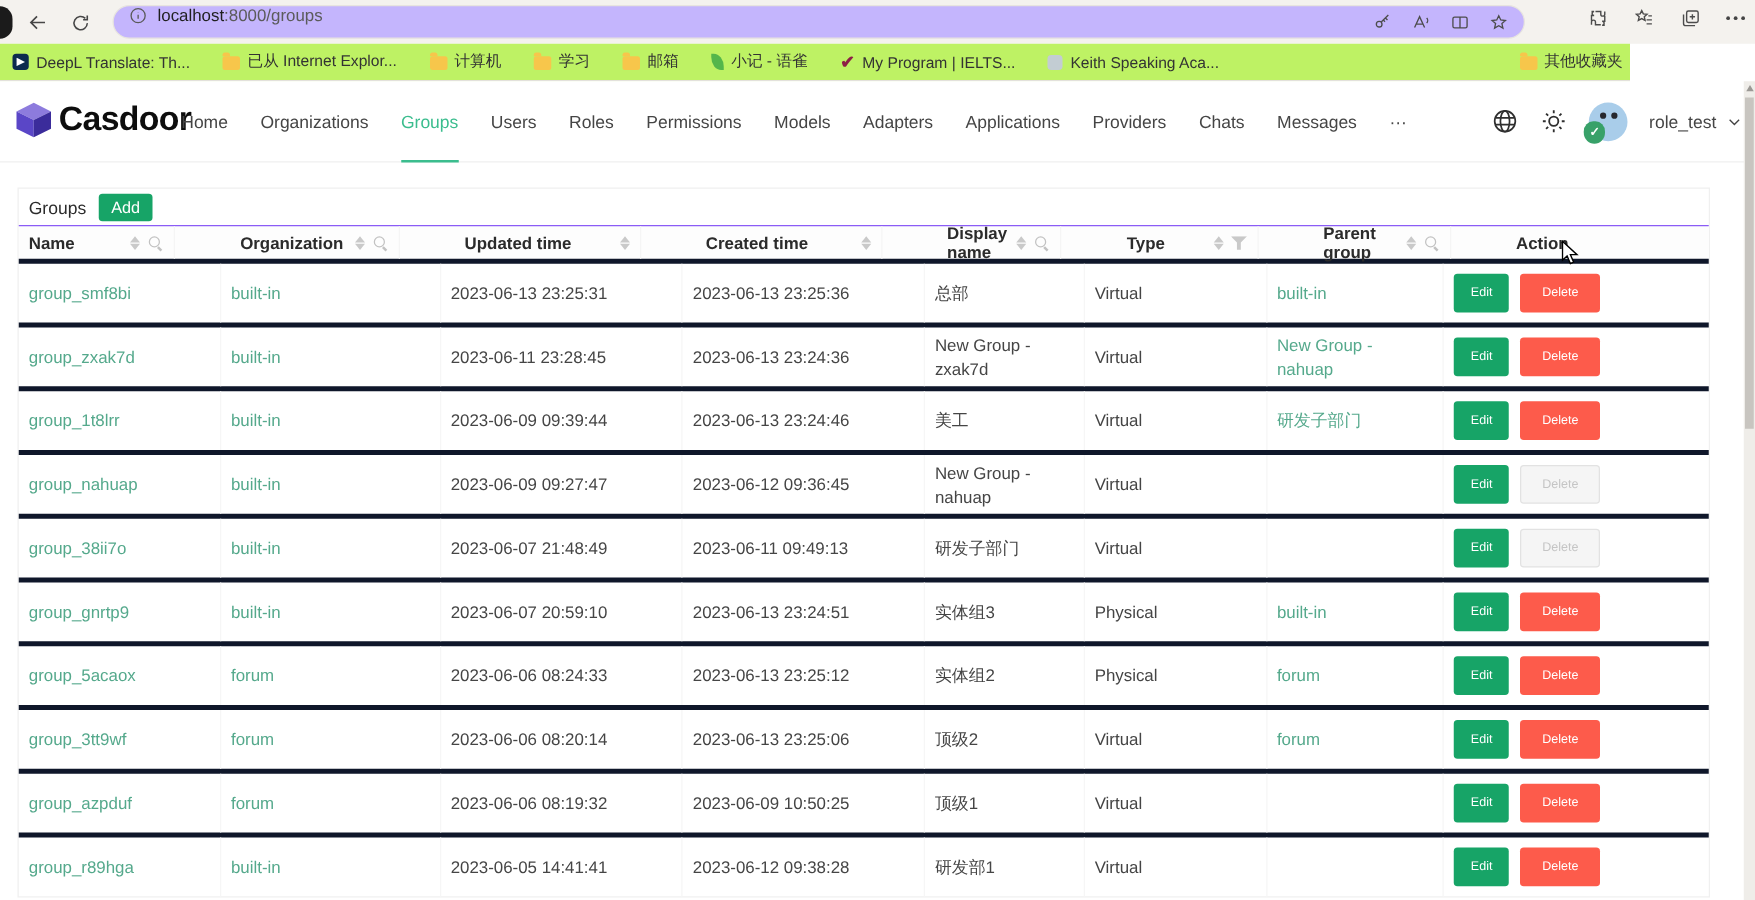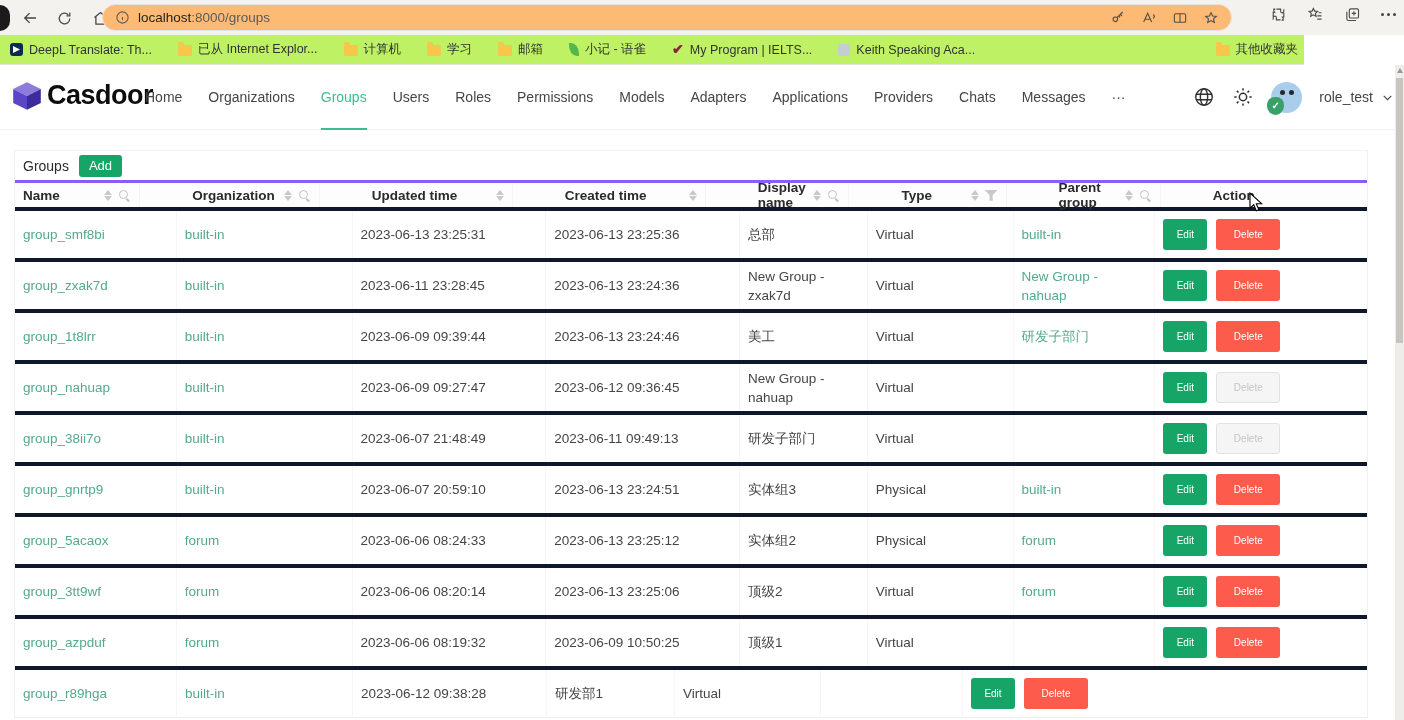--- a/index.html
+++ b/index.html
@@ -4,22 +4,22 @@
 <style>
   * { margin:0; padding:0; box-sizing:border-box; }
   html,body { width:1404px; height:720px; overflow:hidden; background:#fff;
     font-family:"Liberation Sans", sans-serif; }
   svg { display:block; }
 
   
   .chrome { position:absolute; left:0; top:0; width:1404px; height:35px; background:#f4f2ee; }
   .edge-notch { position:absolute; left:-10px; top:5px; width:20px; height:26px; background:#1b1b1b; border-radius:10px; }
   .chrome-btn { position:absolute; top:6px; width:24px; height:24px; display:flex; align-items:center; justify-content:center; }
-  .addr { position:absolute; left:102px; top:4px; width:1130px; height:27px; background:#fdba74; border:1px solid #e7e4df;
-    border-radius:14px; display:flex; align-items:center; padding:0 12px; }
+  .addr { position:absolute; left:90px; top:4px; width:1130px; height:27px; background:#c4b5fd; border:1px solid #e7e4df;
+    border-radius:14px; display:flex; padding:0 12px; }
   .addr-url { font-size:13.5px; margin-left:8px; color:#5b5b5b; }
   .addr-url b { color:#1f1f1f; font-weight:normal; }
   .addr-right { margin-left:auto; display:flex; gap:15px; align-items:center; }
   .chrome-right { position:absolute; right:8px; top:6px; display:flex; gap:20px; align-items:center; }
   .dots { display:flex; gap:3px; }
   .dots i { width:3px; height:3px; border-radius:50%; background:#444; }
 
   
   .bookmarks { position:absolute; left:0; top:35px; width:1304px; height:30px; background:#bef264;
     border-bottom:1px solid #e3e1dc; display:flex; align-items:center; padding-left:10px; gap:26px; }
@@ -50,21 +50,21 @@
     color:#fff; font-size:10px; font-weight:bold; }
   .nav-user { font-size:14px; color:#454545; display:flex; align-items:center; gap:8px; cursor:pointer; }
 
   
   :root { --accent:#3bbd8e; --link:#55a98c; --green:#17a467; --red:#fd5b4b; }
   .panel { position:absolute; left:14px; top:150px; width:1354px; border:1px solid #f0f0f0; background:#fff; }
   .panel-title { height:29px; display:flex; align-items:center; gap:10px; padding-left:8px; }
   .panel-title-label { font-size:14px; color:#2b2b2b; }
   .btn-add { height:22px; padding:0 10px; background:var(--green); color:#fff; border:none; border-radius:3px;
     font-size:13px; cursor:pointer; font-family:inherit; }
-  .thead { display:flex; height:27px; border-top:3px solid #8b5cf6; background:#fdfdfd;gap:44px; }
+  .thead { display:flex; height:27px; border-top:1px solid #8b5cf6; background:#fdfdfd;gap:44px; }
   .th { display:flex; align-items:center; padding:0 8px; border-right:1px solid #f5f5f5; font-size:13.5px;
     font-weight:bold; color:#2b2b2b; cursor:pointer; }
   .th:last-child { border-right:none; }
   .th-label { flex:1; }
   .th-icons { display:flex; align-items:center; gap:6px; }
   .sorter { display:flex; flex-direction:column; align-items:center; gap:1px; }
   .caret-up { width:0; height:0; border-left:4px solid transparent; border-right:4px solid transparent; border-bottom:5px solid #c9c9c9; }
   .caret-down { width:0; height:0; border-left:4px solid transparent; border-right:4px solid transparent; border-top:5px solid #c9c9c9; }
   .th-icon { width:13px; height:13px; position:relative; }
   .icon-search::before { content:''; position:absolute; left:1px; top:1px; width:7px; height:7px; border:1.5px solid #c2c2c2; border-radius:50%; }
@@ -589,20 +589,23 @@
       </div>
     </div>
       <div class="tr">
       <div class="td" style="width: 162px;">
           <a class="cell-link">group_r89hga</a>
         </div>
       <div class="td" style="width: 176px;">
           <a class="cell-link">built-in</a>
         </div>
       <div class="td" style="width: 194px;">
+          <span>2023-06-05 14:41:41</span>
+        </div>
+      <div class="td" style="width: 194px;">
           <span>2023-06-12 09:38:28</span>
         </div>
       <div class="td" style="width: 128px;">
           <span class="cell-wrap">研发部1</span>
         </div>
       <div class="td" style="width: 146px;">
           <span>Virtual</span>
         </div>
       <div class="td" style="width: 142px;"></div>
       <div class="td" style="width: 212px;">

